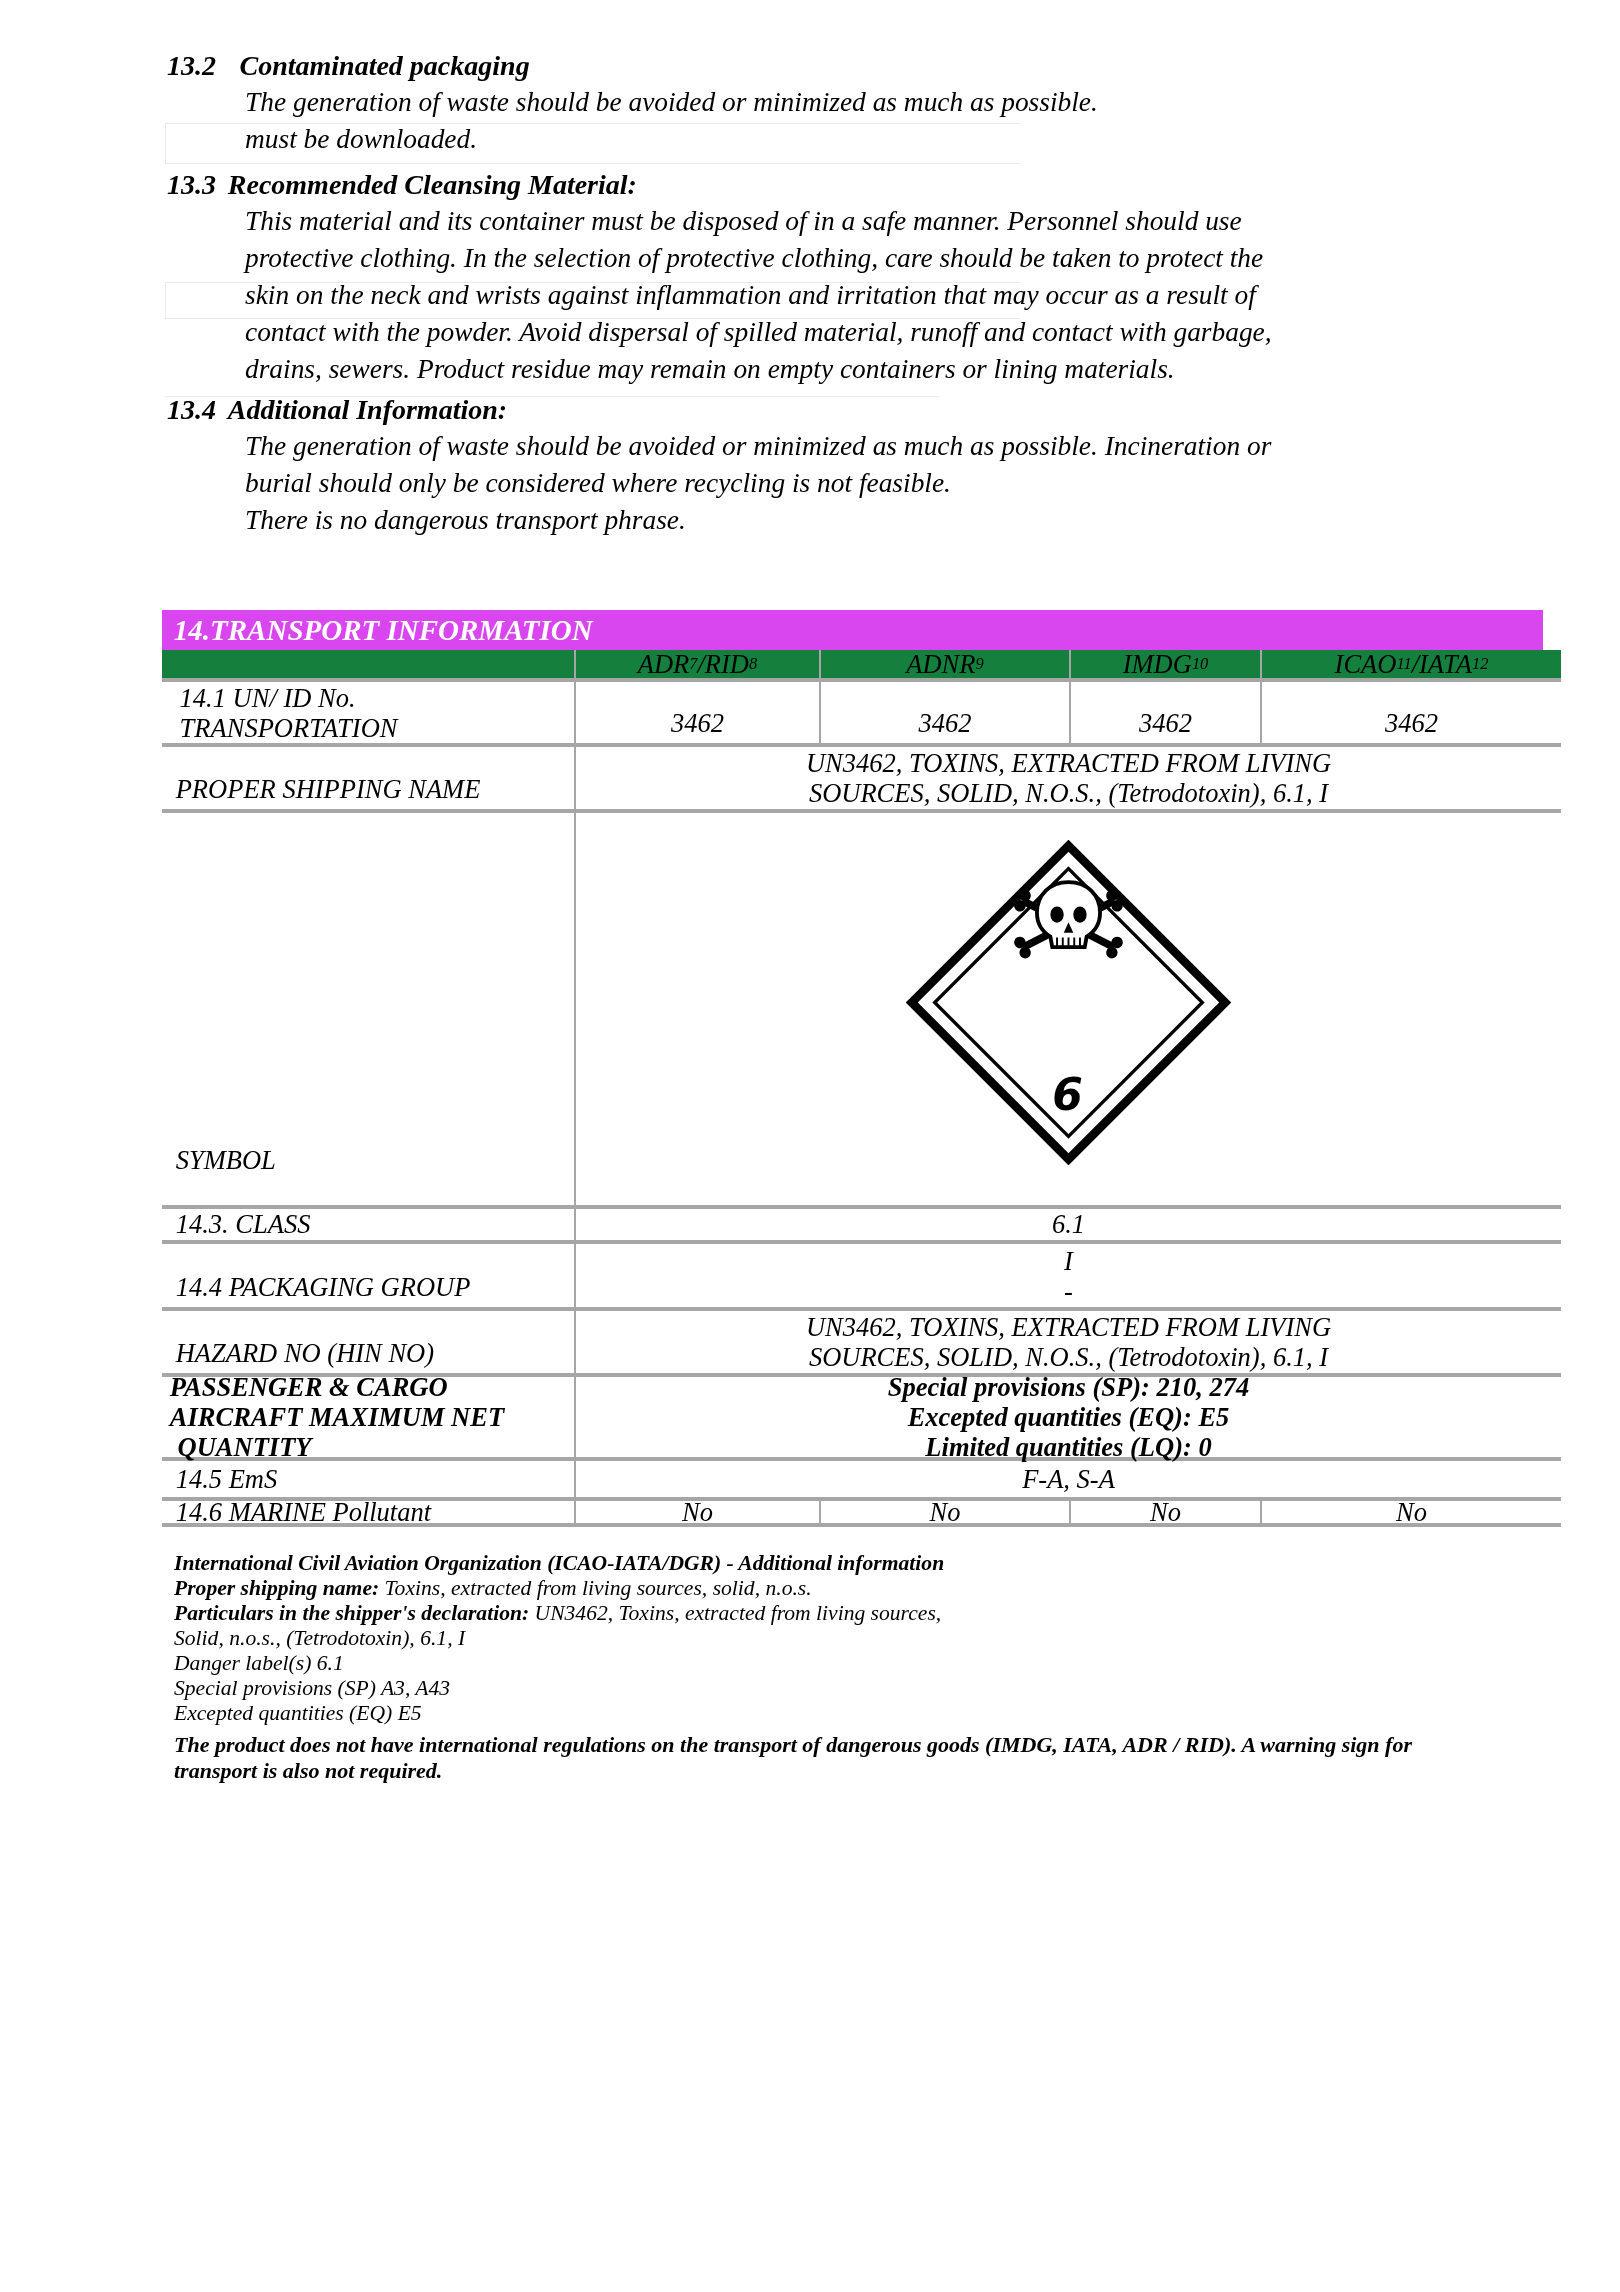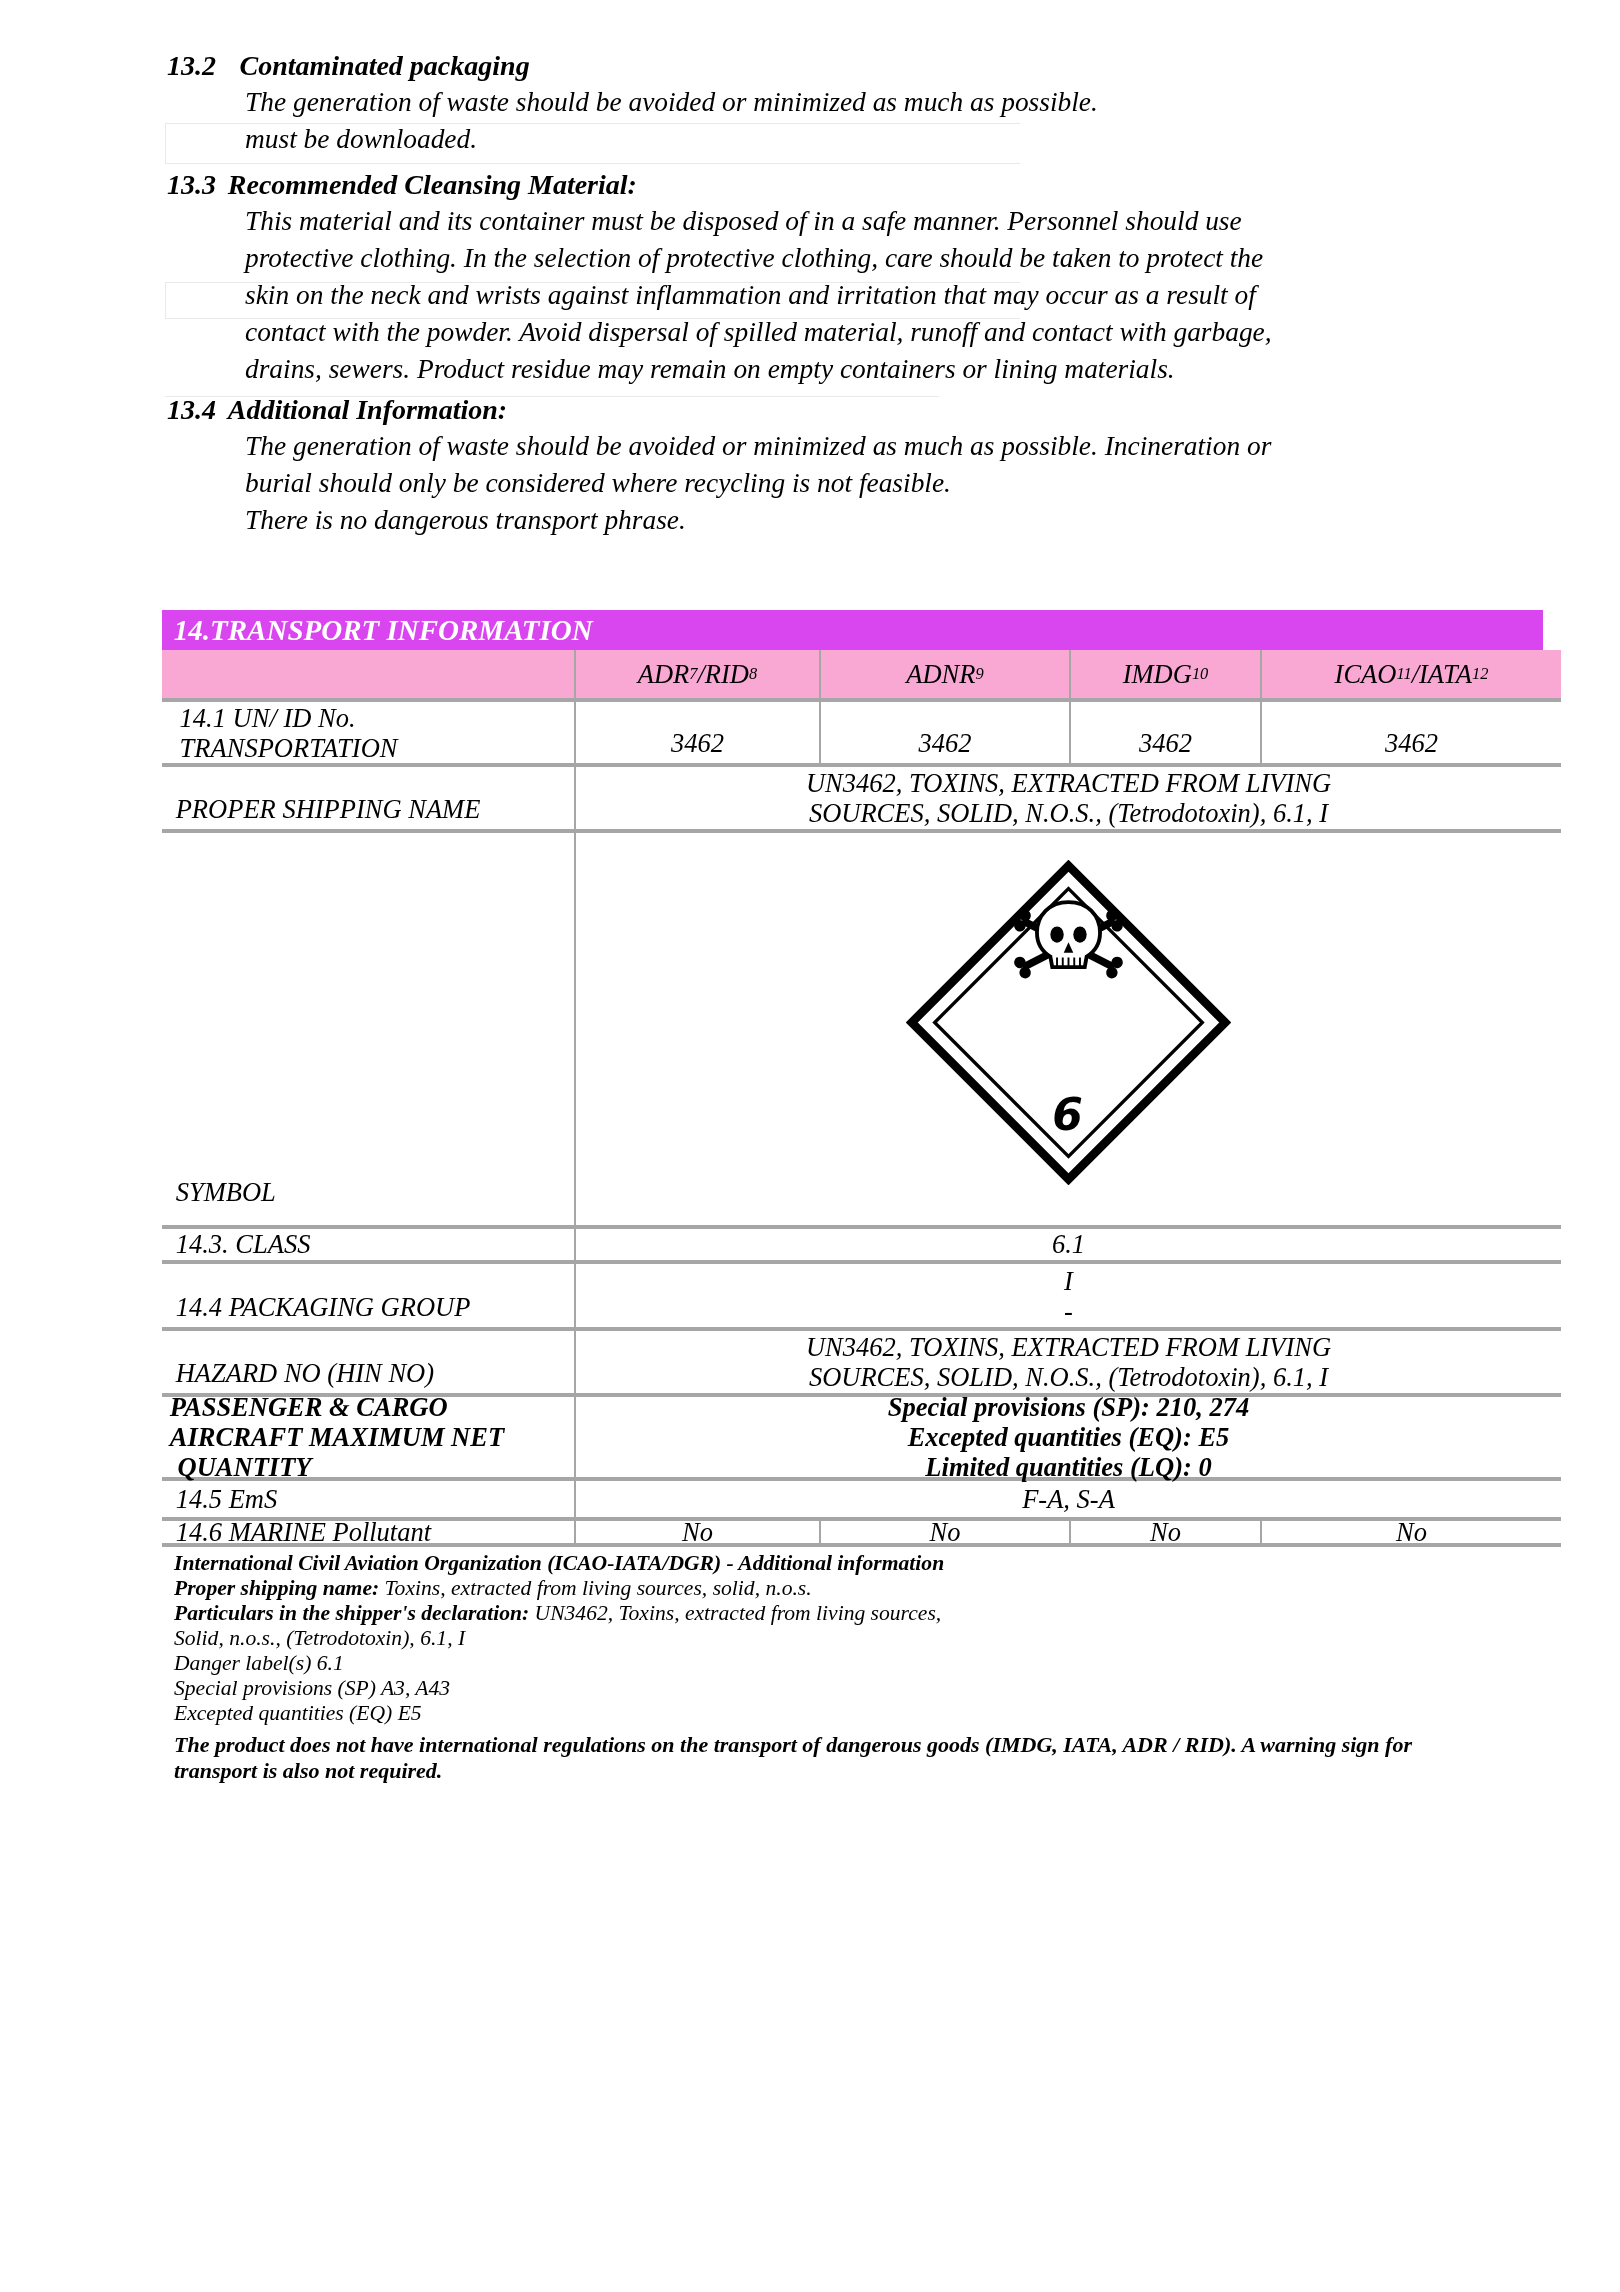--- a/index.html
+++ b/index.html
@@ -26,39 +26,39 @@
   
   .ttable{left:162px;top:650px;width:1399px;font-style:italic;font-size:26.5px;}
   .trow{display:flex;border-bottom:4.9px solid #a6a6a6;box-sizing:border-box;align-items:stretch;}
   .c1{width:412px;flex:0 0 412px;box-sizing:border-box;padding-left:13.7px;}
   .c2{width:245px;flex:0 0 245px;}
   .c3{width:250px;flex:0 0 250px;}
   .c4{width:191px;flex:0 0 191px;}
   .c5{width:301px;flex:0 0 301px;}
   .cm{width:987px;flex:0 0 987px;}
   .vsep{border-left:2.9px solid #a6a6a6;box-sizing:border-box;}
-  .hdr{background:#f9a8d4;height:52px;}
+  .hdr{background:#15803d;height:32px;}
   .hdr .hc{display:flex;align-items:center;justify-content:center;}
   sup{font-size:0.62em;line-height:0;}
   .ctr{text-align:center;}
   .vbot{display:flex;flex-direction:column;justify-content:flex-end;}
   .vctr{display:flex;flex-direction:column;justify-content:center;}
   .lh31{line-height:30px;}
   .lh30{line-height:30px;}
   .rowh-unid{height:65px;}
   .rowh-ship{height:66px;}
   .rowh-sym{height:396px;}
   .rowh-class{height:35px;}
   .rowh-pack{height:67px;}
   .rowh-haz{height:66px;}
   .rowh-air{height:84px;font-weight:bold;}
   .rowh-ems{height:40px;}
   .rowh-mar{height:26px;}
   .pb4{padding-bottom:3.9px;}
-  .pb30{padding-bottom:17px;}
+  .pb30{padding-bottom:29px;}
   .symcell{display:flex;justify-content:center;align-items:flex-start;padding-top:26.5px;}
   
   .notes{left:174px;top:1551px;width:1250px;font-style:italic;font-size:21.6px;line-height:25px;}
   .notes .b{font-weight:bold;}
   .finalpara{margin-top:5.9px;font-weight:bold;font-size:22px;line-height:26.5px;}
 </style>
 </head>
 <body>
 
 <div class="abs ghost" style="left:165px;top:123px;width:855px;height:1px;"></div>

